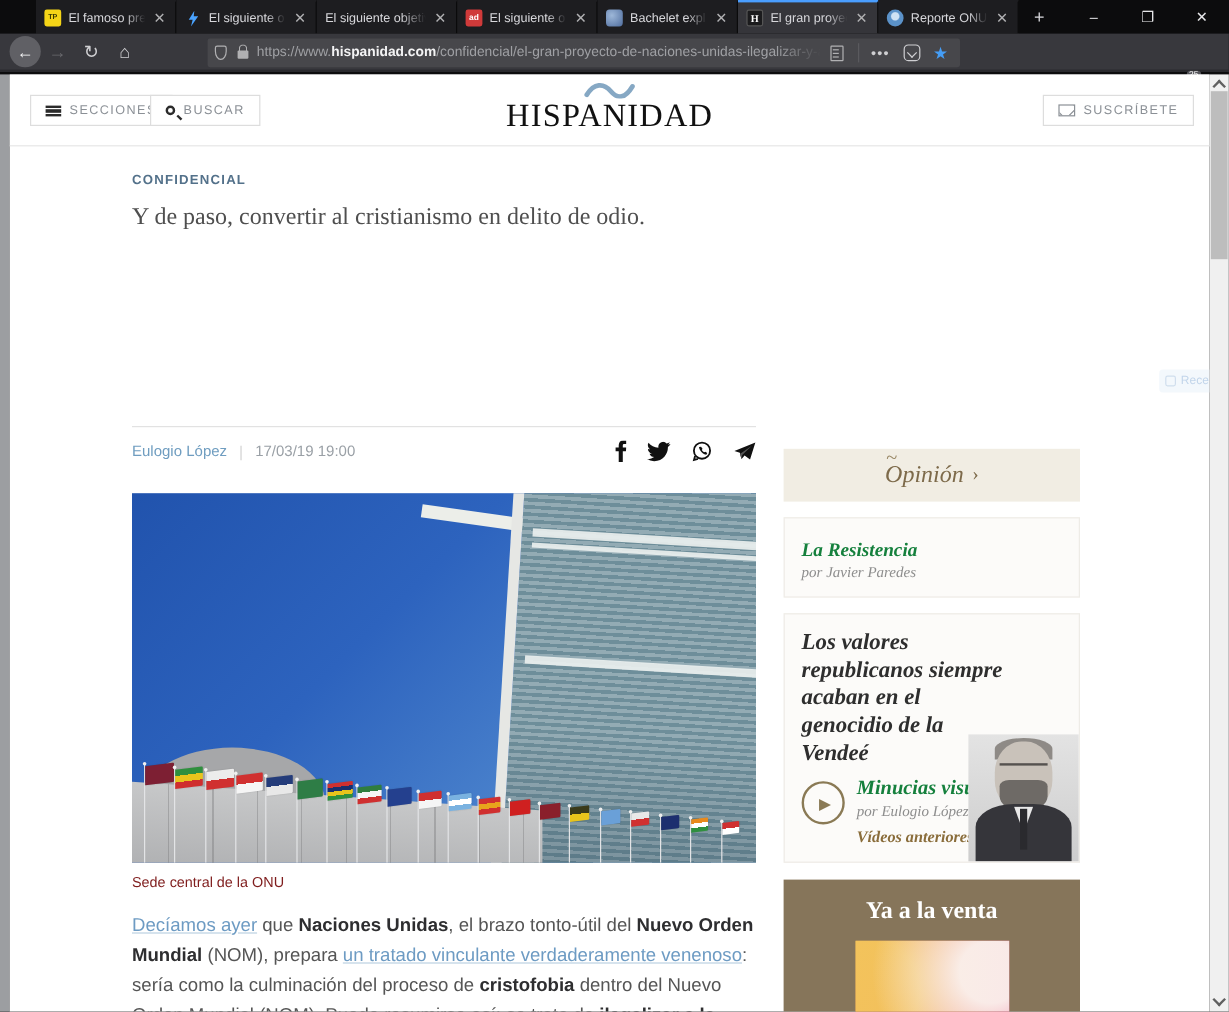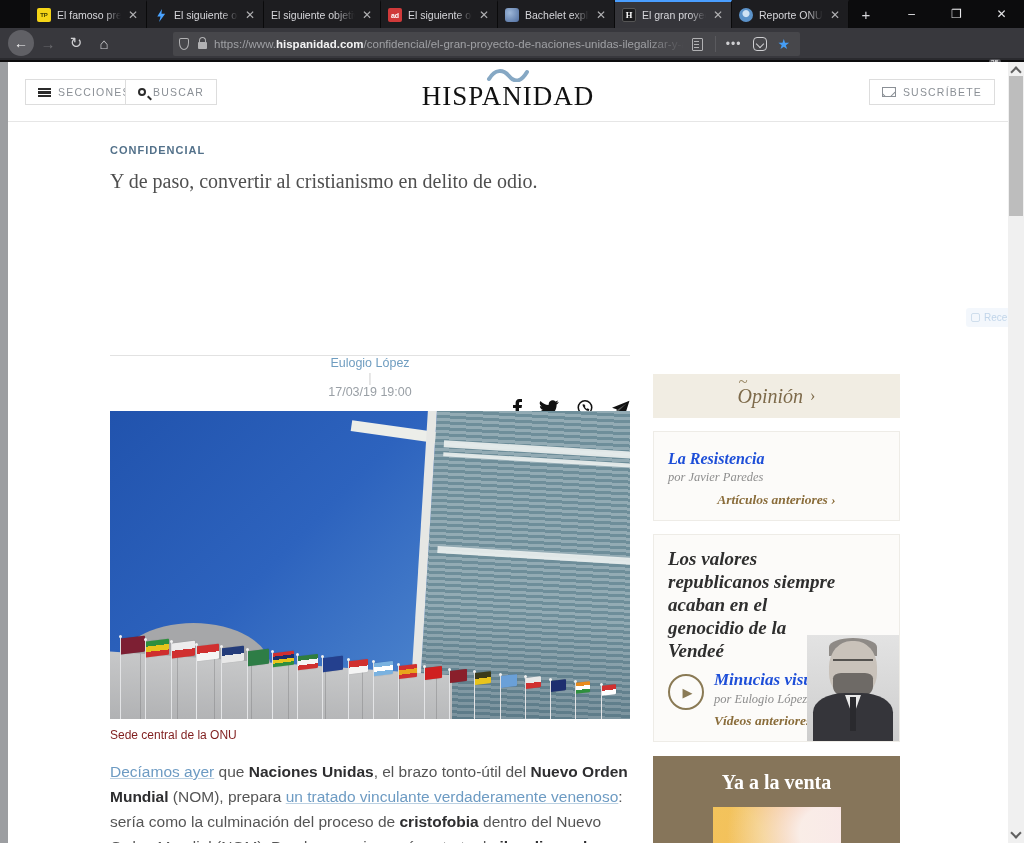--- a/index.html
+++ b/index.html
@@ -71,21 +71,21 @@
   #logo svg { display:block; margin:0 auto; }
   #logoword { font-family:"Liberation Serif",serif; font-size:27px; letter-spacing:1px; color:#111; line-height:28px; }
 
   #content { position:absolute; left:102px; top:60px; width:790px; }
   #category { margin-top:22px; font-size:11px; font-weight:bold; letter-spacing:1px; color:#53718a; }
   #headline { margin-top:7px; font-family:"Liberation Serif",serif; font-weight:bold; font-size:35px; line-height:46px; color:#1f1f1f; letter-spacing:-0.3px; max-width:800px; }
   #subtitle { margin-top:14px; font-family:"Liberation Serif",serif; font-size:20px; color:#4f4f4f; }
 
   #leftcol { position:absolute; left:0; top:233px; width:520px; }
   .rule { border:none; border-top:1px solid #e2e2e2; }
-  #bylinerow { height:40px; display:flex; align-items:center;flex-direction:column; }
+  #bylinerow { height:40px; display:flex; align-items:center; }
   #author { font-size:12.5px; color:#6f9dc0; cursor:pointer; }
   #bylsep { color:#d5d5d5; margin:0 10px; font-size:13px; }
   #pubdate { font-size:12.5px; color:#9aa0a6; }
   #social { margin-left:auto; display:flex; align-items:center; gap:17px; }
   #social svg { display:block; cursor:pointer; }
 
   #photo { position:relative; margin-top:15px; width:520px; height:308px; overflow:hidden;
     background:linear-gradient(135deg,#2153ad 0%,#2d63be 38%,#4c84cd 72%,#6ea4dd 100%); }
   .cap { position:absolute; top:30px; right:-20px; width:300px; height:11px; background:#eceee9; transform:rotate(8deg); }
   .building { position:absolute; top:-28px; right:-55px; width:268px; height:420px; transform:rotate(3.5deg);
@@ -107,21 +107,21 @@
   .seg-link { color:#6d9bc3; text-decoration:underline; text-decoration-color:#bcd1e2; cursor:pointer; }
 
   
   #rightcol { position:absolute; left:543px; top:252px; width:247px; }
   #opinionbox { height:44px; background:#f1ede3; display:flex; align-items:center; justify-content:center; cursor:pointer; }
   #opiniontext { font-family:"Liberation Serif",serif; font-style:italic; font-size:20px; color:#7d6a4a; position:relative; }
   #opiniontext:before { content:"~"; position:absolute; left:1px; top:-13px; font-size:17px; font-style:normal; color:#9b8a68; }
   #opinionchev { font-family:"Liberation Serif",serif; font-size:16px; color:#7d6a4a; margin-left:7px; }
   .card { background:#fcfbf9; border:1px solid #eeece7; padding:12px 14px; margin-top:13px; position:relative; overflow:hidden; }
   .card-title { font-family:"Liberation Serif",serif; font-style:italic; font-weight:bold; font-size:19px; line-height:23px; color:#2e2e2e; cursor:pointer; }
-  .card-col { font-family:"Liberation Serif",serif; font-style:italic; font-weight:bold; font-size:16px; color:#1d4ed8; margin-top:6px; cursor:pointer; }
+  .card-col { font-family:"Liberation Serif",serif; font-style:italic; font-weight:bold; font-size:16px; color:#15803d; margin-top:6px; cursor:pointer; }
   .card-by { font-family:"Liberation Serif",serif; font-style:italic; font-size:12.5px; color:#8d8d8d; margin-top:2px; }
   .card-more { font-family:"Liberation Serif",serif; font-style:italic; font-weight:bold; font-size:13.5px; color:#8a6d3b; margin-top:7px; text-align:center; cursor:pointer; }
   #card2 .card-title { max-width:175px; }
   .playrow { display:flex; margin-top:8px; }
   .playbtn { width:36px; height:36px; border:2px solid #8a7a55; border-radius:50%; flex:0 0 36px; display:flex; align-items:center; justify-content:center; color:#8a7a55; font-size:13px; padding-left:3px; cursor:pointer; margin-top:4px; }
   .playcol { margin-left:10px; }
   .playcol .card-col { margin-top:0; font-size:17px; }
   .playcol .card-more { text-align:left; margin-top:6px; }
   .portrait { position:absolute; right:0; bottom:0; width:92px; height:106px; background:linear-gradient(#e3e3e3,#cdcdcd); overflow:hidden; }
   .head { position:absolute; left:22px; top:6px; width:48px; height:56px; background:#c9c2ba; border-radius:46% 46% 42% 42%; }
@@ -346,21 +346,20 @@
 
       <div id="rightcol">
         <div id="opinionbox">
           <span id="opiniontext">Opinión</span>
           <span id="opinionchev">›</span>
         </div>
 
         <div class="card" id="card1">
           <div class="card-col">La Resistencia</div>
           <div class="card-by">por Javier Paredes</div>
-          <div class="card-more">Artículos anteriores ›</div>
         </div>
 
         <div class="card" id="card2">
           <div class="card-title">Los valores republicanos siempre acaban en el genocidio de la Vendeé</div>
           <div class="playrow">
             <div class="playbtn">▶</div>
             <div class="playcol">
               <div class="card-col">Minucias visuales</div>
               <div class="card-by">por Eulogio López</div>
               <div class="card-more">Vídeos anteriores ›</div>

